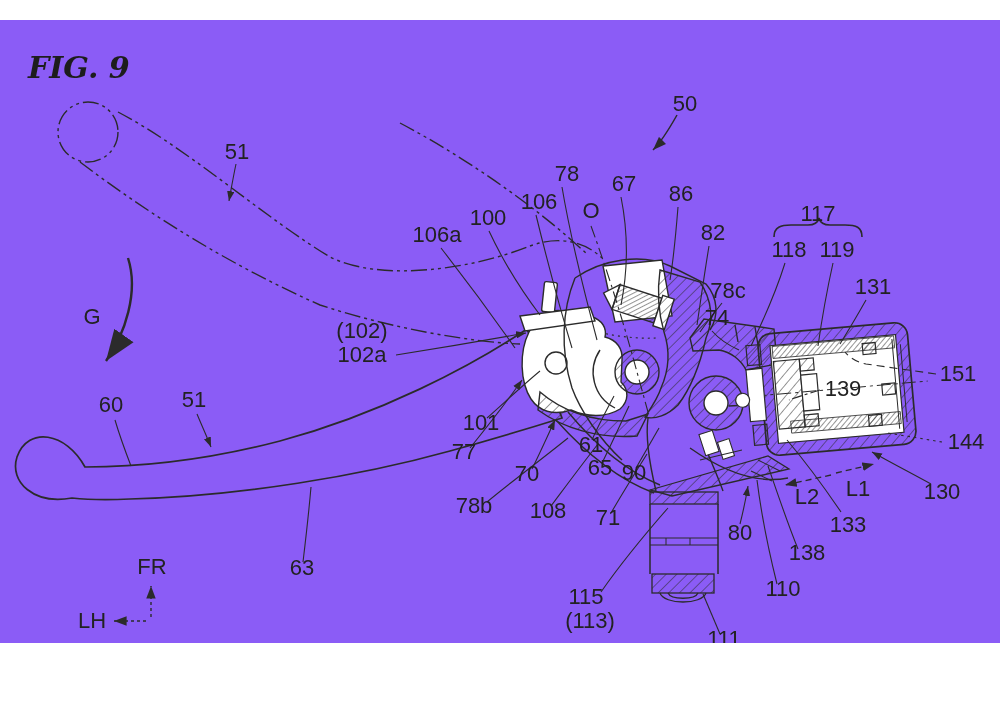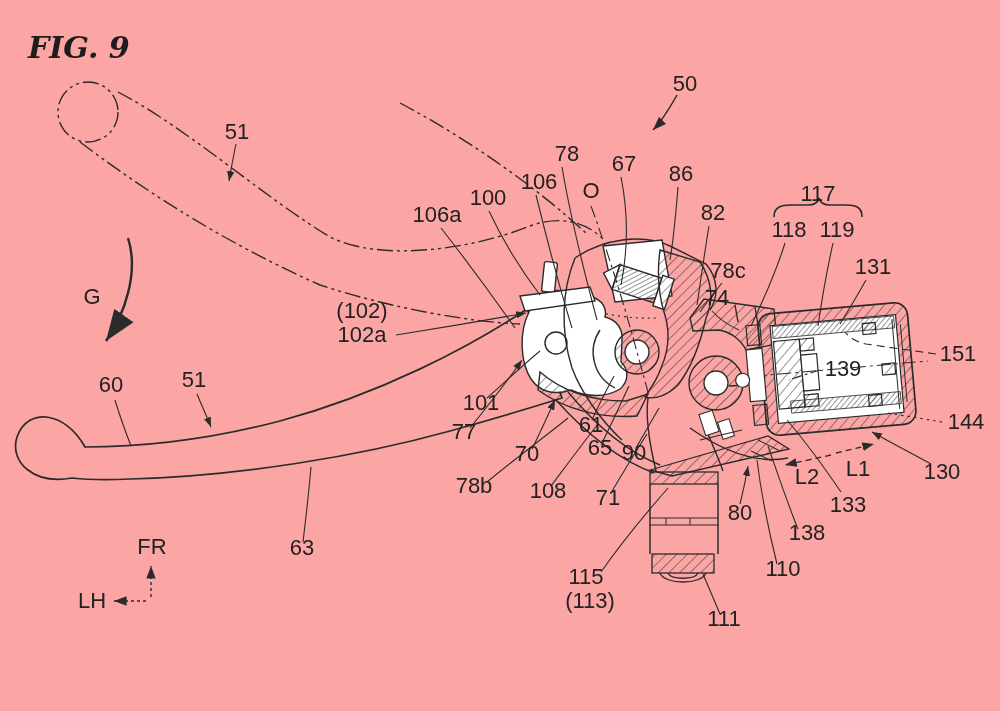--- a/index.html
+++ b/index.html
@@ -1,17 +1,17 @@
 <!DOCTYPE html>
 <html><head>
 <meta charset="utf-8">
 <style>
   html,body{margin:0;padding:0;background:#ffffff;}
-  .page{position:relative;width:1000px;height:711px;background:#fca5a5;overflow:hidden;
-        font-family:"Liberation Sans",sans-serif;}
+  .page{position:relative;width:1000px;height:623px;background:#8b5cf6;overflow:hidden;
+        font-family:"Liberation Sans",sans-serif;margin-top:20px;}
   svg{display:block;}
   .lbl{font:400 22px "Liberation Sans",sans-serif;fill:#222222;text-anchor:middle;}
   .title{font:italic 700 30px "DejaVu Serif",serif;fill:#1d1d1d;text-anchor:start;}
   .ln{stroke:#2b2b2b;fill:none;}
 </style>
 </head>
 <body>
 
 <div class="page">
 <svg width="1000" height="711" viewBox="0 0 1000 711">

